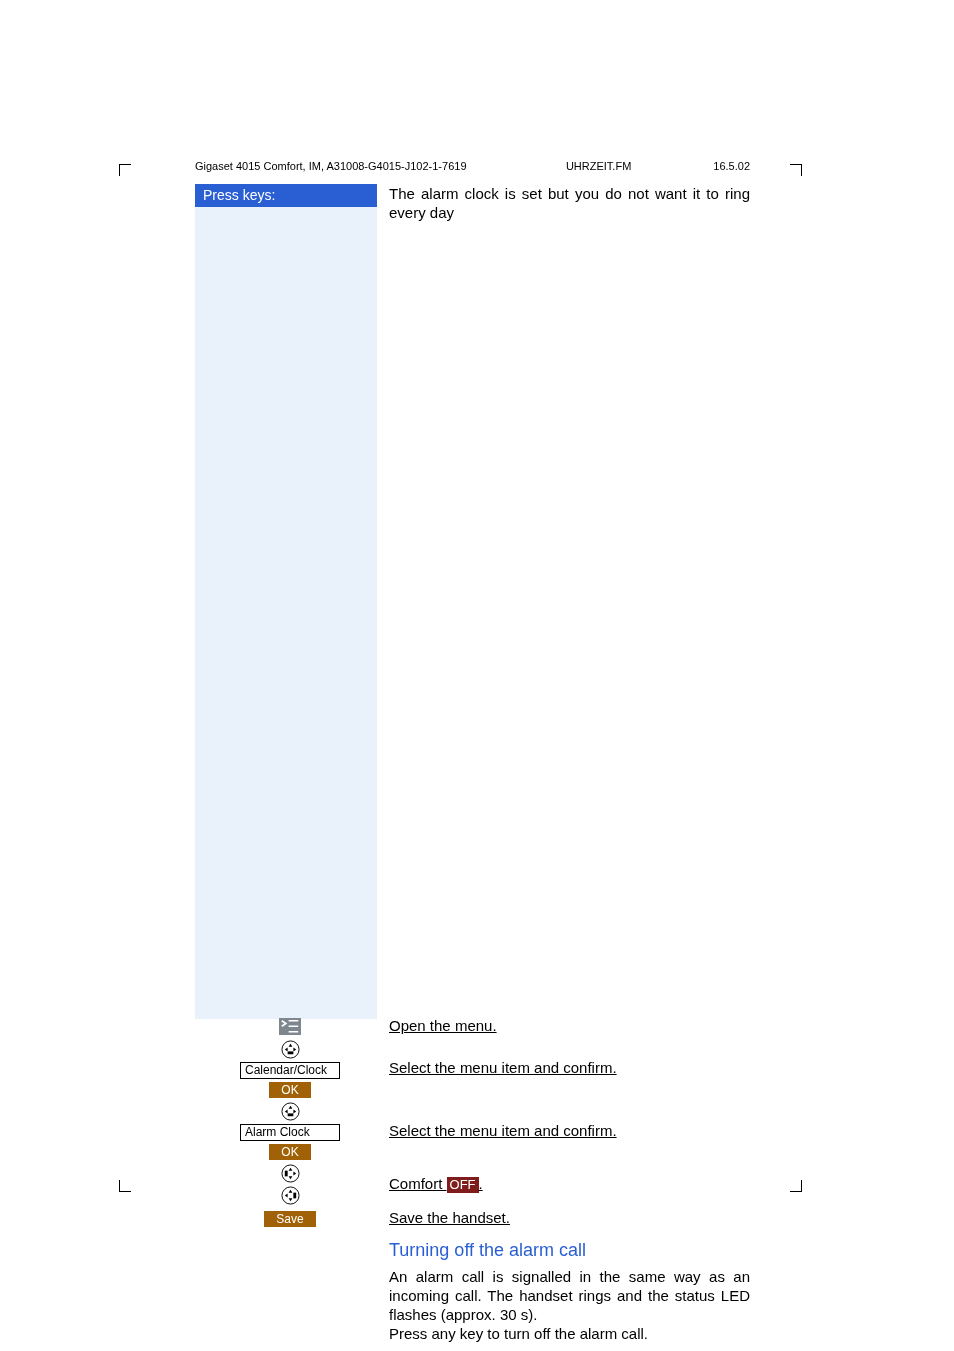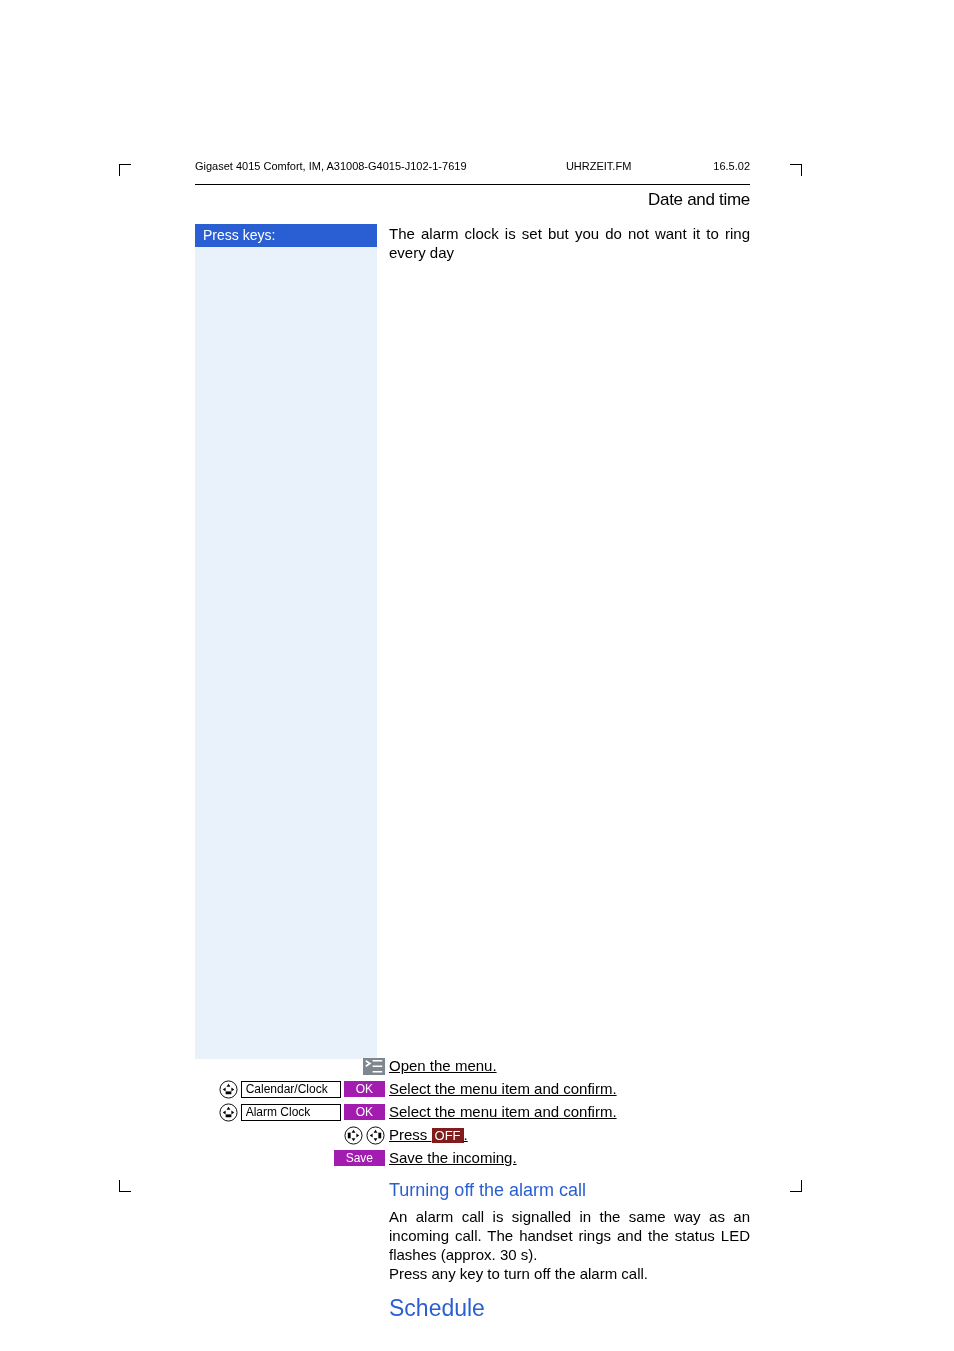--- a/index.html
+++ b/index.html
@@ -84,20 +84,21 @@
     margin-bottom: 4px;
   }
   .row .r-left {
     width: 194px;
     flex-shrink: 0;
     display: flex;
     justify-content: flex-end;
     align-items: center;
     gap: 3px;
     padding-right: 4px;
+    flex-direction: column;
   }
   .row .r-right {
     flex: 1;
     font-size: 15px;
     line-height: 1.25;
     padding-left: 0;
     text-decoration: underline;
   }
   .nav-circle {
     width: 19px;
@@ -119,21 +120,21 @@
   }
   .menu-label-box {
     border: 1px solid #000;
     font-size: 12px;
     padding: 1px 4px 1px 4px;
     background: #fff;
     line-height: 1.1;
     min-width: 100px;
   }
   .ok-box, .save-box {
-    background: #a21caf;
+    background: #a16207;
     color: #fff;
     font-size: 12px;
     padding: 1px 12px;
     display: inline-block;
   }
   .inlabel {
     background: #7f1d1d;
     color: #fff;
     font-size: 13px;
     padding: 0 3px;
@@ -150,23 +151,20 @@
 <div class="crop-br"></div>
 
 <div class="page">
 
   <div class="header-line">
     <span>Gigaset 4015 Comfort, IM, A31008-G4015-J102-1-7619</span>
     <span>UHRZEIT.FM</span>
     <span>16.5.02</span>
   </div>
 
-  <div class="section-title-row">
-    <div class="section-title">Date and time</div>
-  </div>
 
   <div style="position:relative;">
     <div class="left-col" style="position:absolute; top:0; left:0; height:835px;">
       <div class="press-keys">Press keys:</div>
     </div>
 
     <div style="margin-left:194px; min-height:835px;">
 
       <div class="body-text">The alarm clock is set but you do not want it to ring every day</div>
     </div>
@@ -232,29 +230,29 @@
               <svg viewBox="0 0 20 20">
                 <circle cx="10" cy="10" r="9" stroke="#000" fill="none"></circle>
                 <rect x="13" y="7" width="3" height="6" fill="#000"></rect>
                 <path d="M10 4 L12 7 L8 7 Z" fill="#000"></path>
                 <path d="M10 16 L12 13 L8 13 Z" fill="#000"></path>
                 <path d="M4 10 L7 8 L7 12 Z" fill="#000"></path>
               </svg>
             </span>
         </div>
         <div class="r-right">
-          <span>Press </span><span class="inlabel">OFF</span><span>.</span>
+          <span>Comfort </span><span class="inlabel">OFF</span><span>.</span>
         </div>
       </div>
 
       <div class="row">
         <div class="r-left">
           <span class="save-box">Save</span>
         </div>
-        <div class="r-right">Save the incoming.</div>
+        <div class="r-right">Save the handset.</div>
       </div>
 
       <div style="margin-left:194px; margin-top:12px;">
         <div class="h-blue">Turning off the alarm call</div>
         <div class="body-text" style="white-space:pre-line;">An alarm call is signalled in the same way as an incoming call. The handset rings and the status LED flashes (approx. 30 s).
 Press any key to turn off the alarm call.</div>
 
         <div class="h-blue-lg">Schedule</div>
         <div class="body-text">
           

